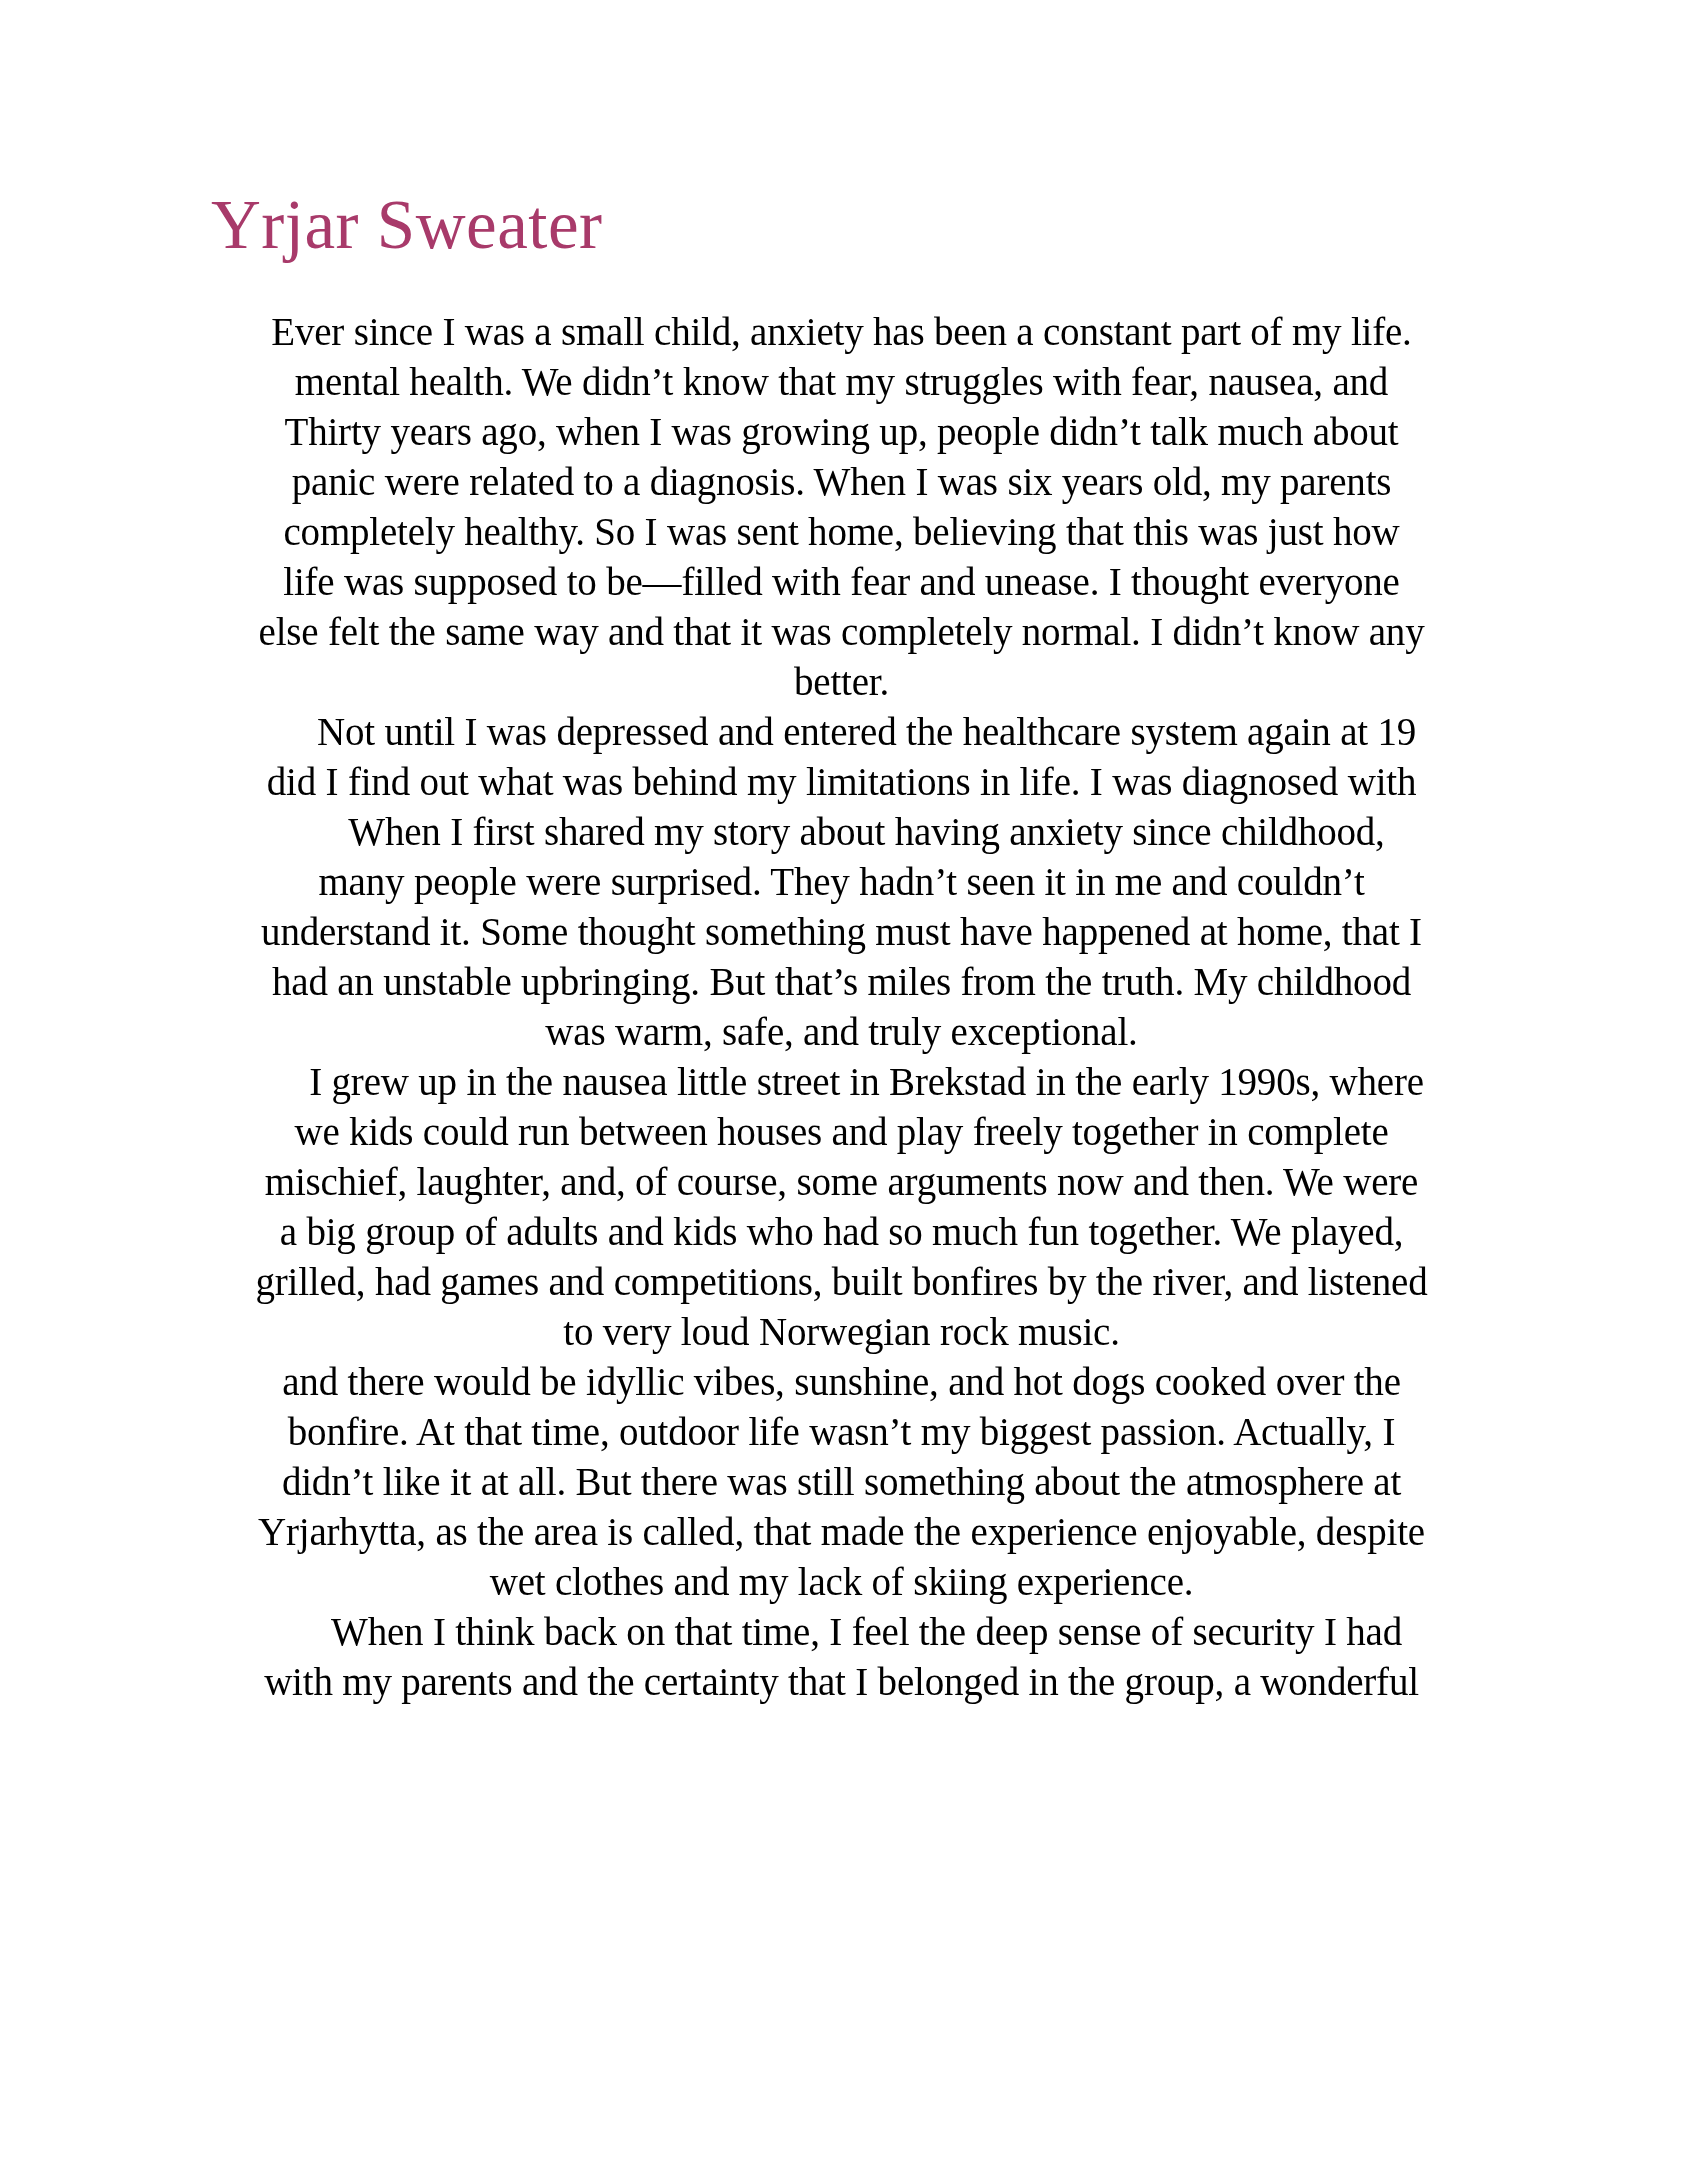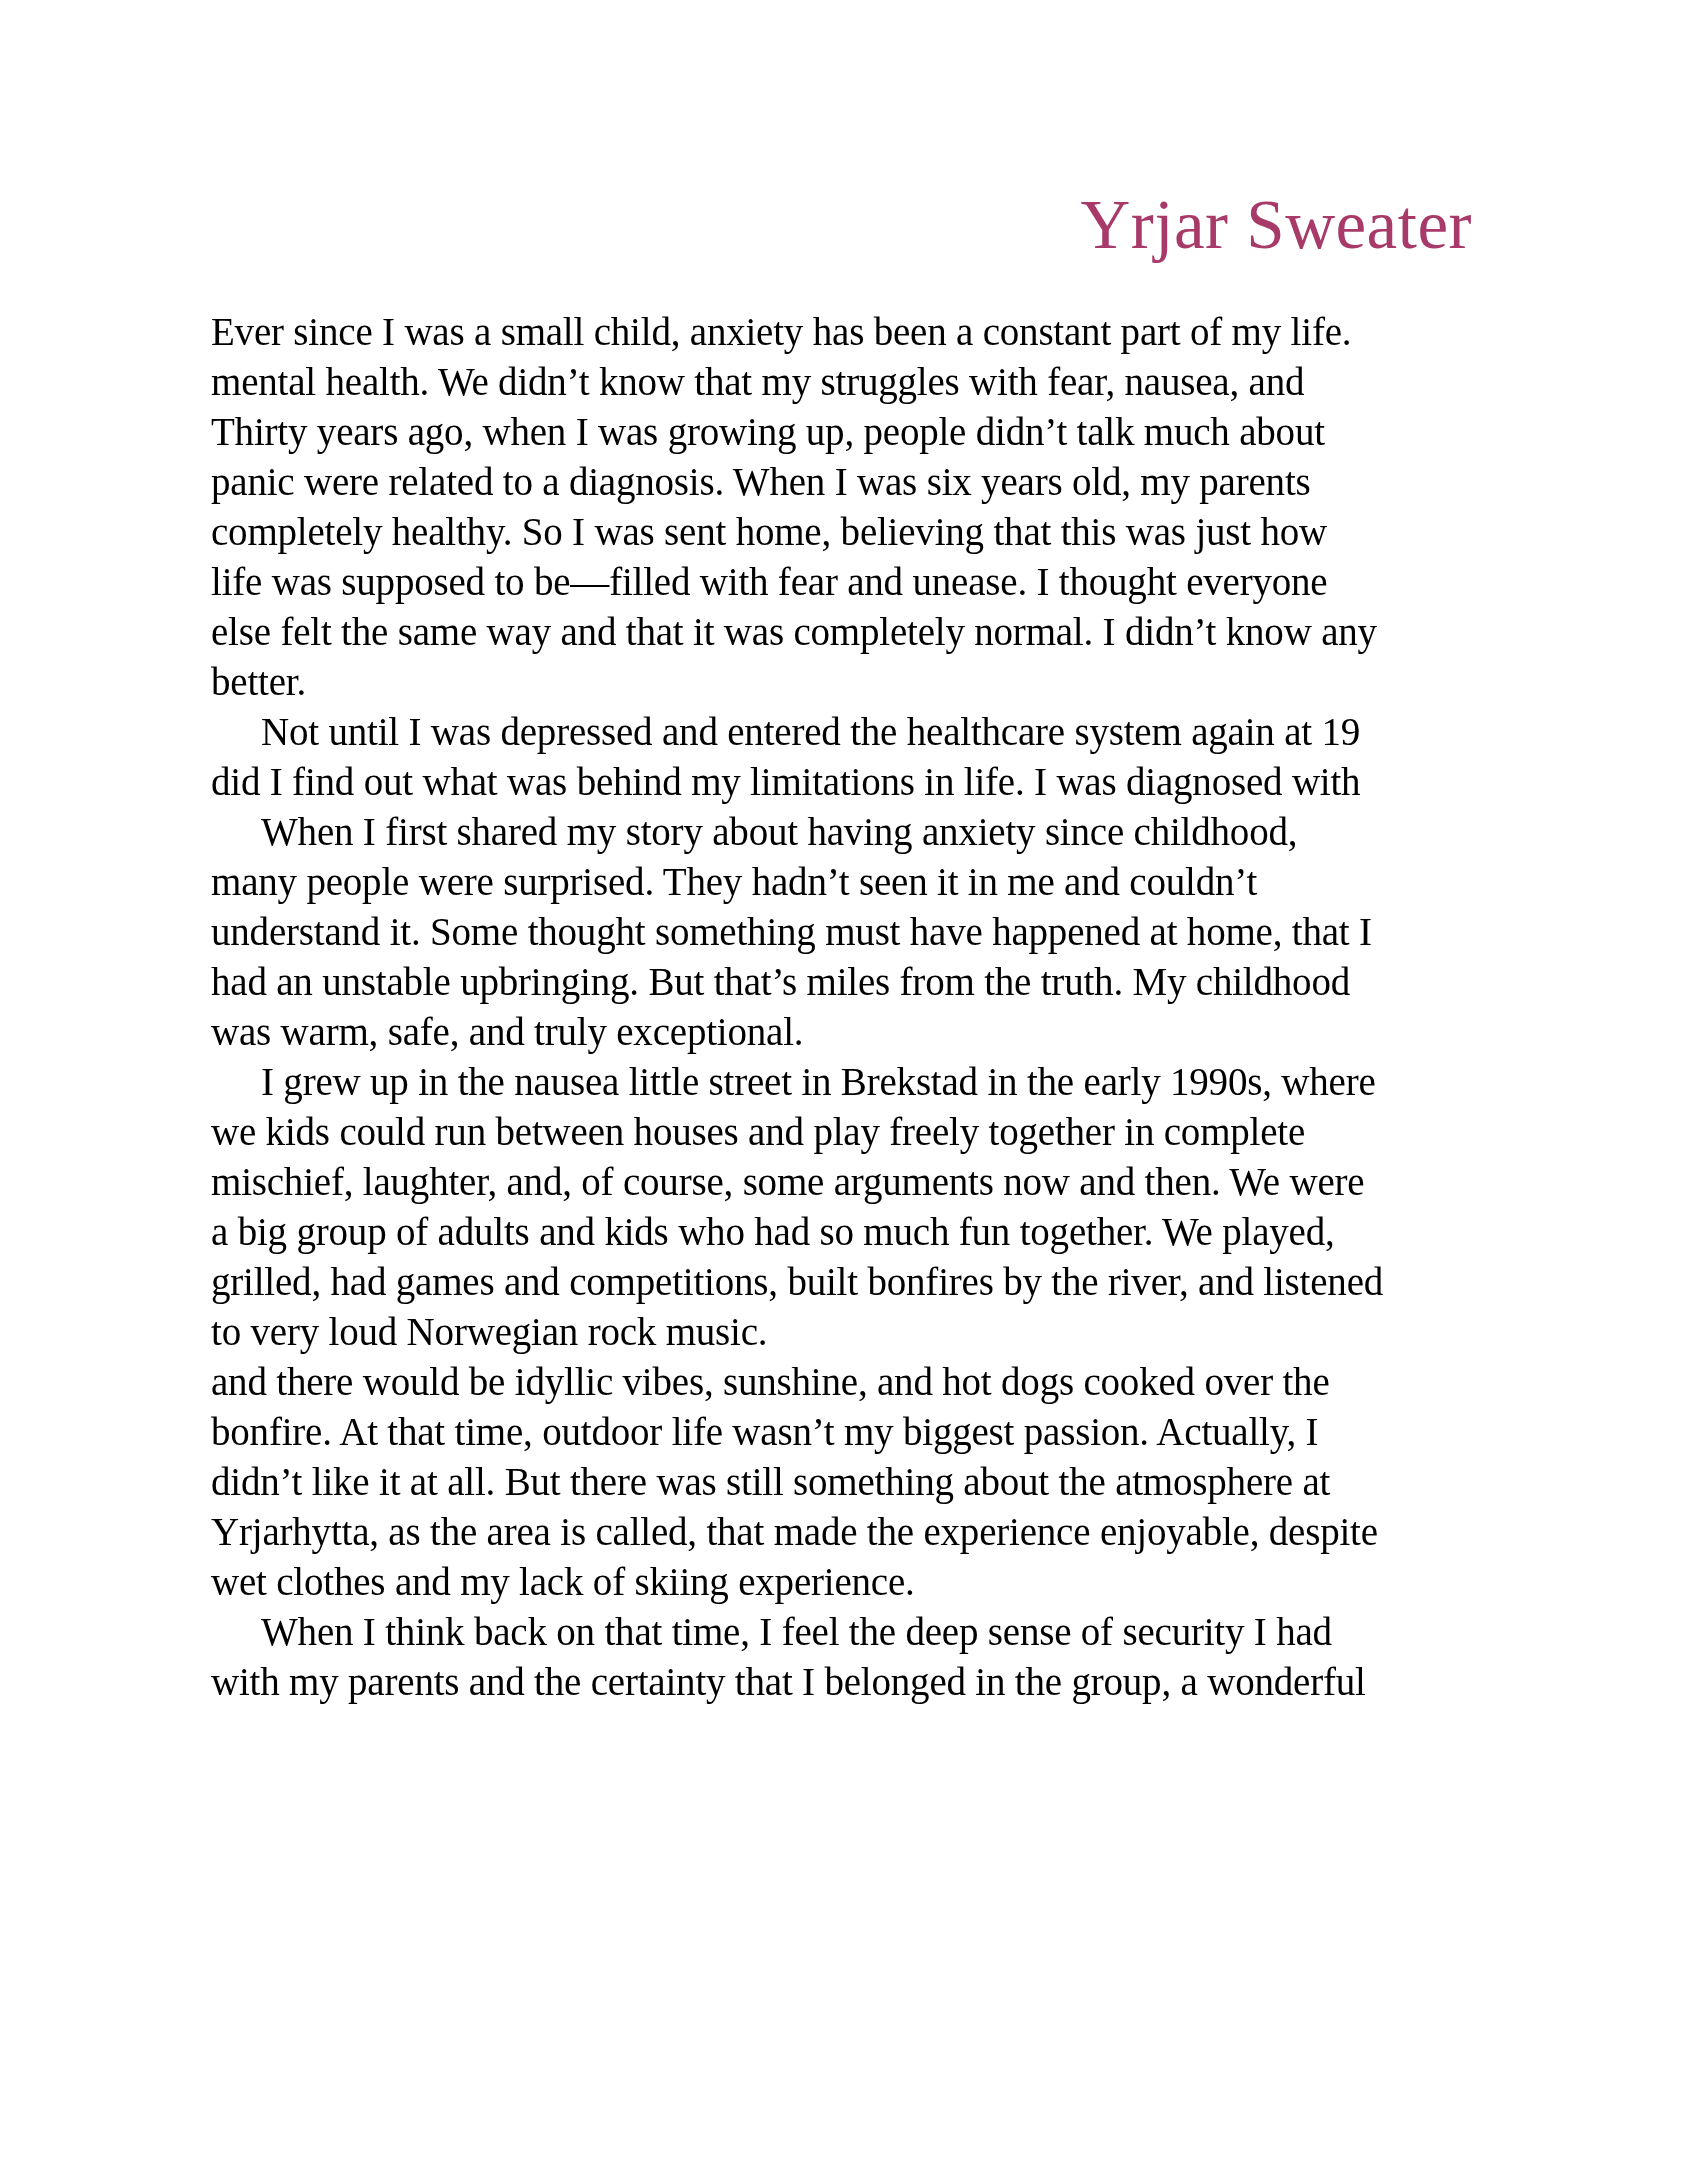--- a/index.html
+++ b/index.html
@@ -16,39 +16,40 @@
   }
   .page {
     box-sizing: border-box;
     width: 1683px;
     height: 2178px;
     padding: 184px 211px 0 211px;
     background: #ffffff;
   }
   .page-title {
     margin: 0 0 40px 0;
-    text-align: right;
+    text-align: left;
     font-size: 69px;
     line-height: 83px;
     font-weight: normal;
     color: #a83a6a;
     letter-spacing: 0.5px;
   }
   .doc-body {
     width: 1261px;
   }
   .paragraph {
     margin: 0;
     padding: 0;
   }
   .text-line {
     font-size: 39px;
     line-height: 50px;
     white-space: nowrap;
     letter-spacing: -0.2px;
+    text-align: center;
   }
   .text-line.first-indent {
     text-indent: 50px;
   }
   .ital {
     font-style: italic;
   }
 </style>
 </head>
 <body>

